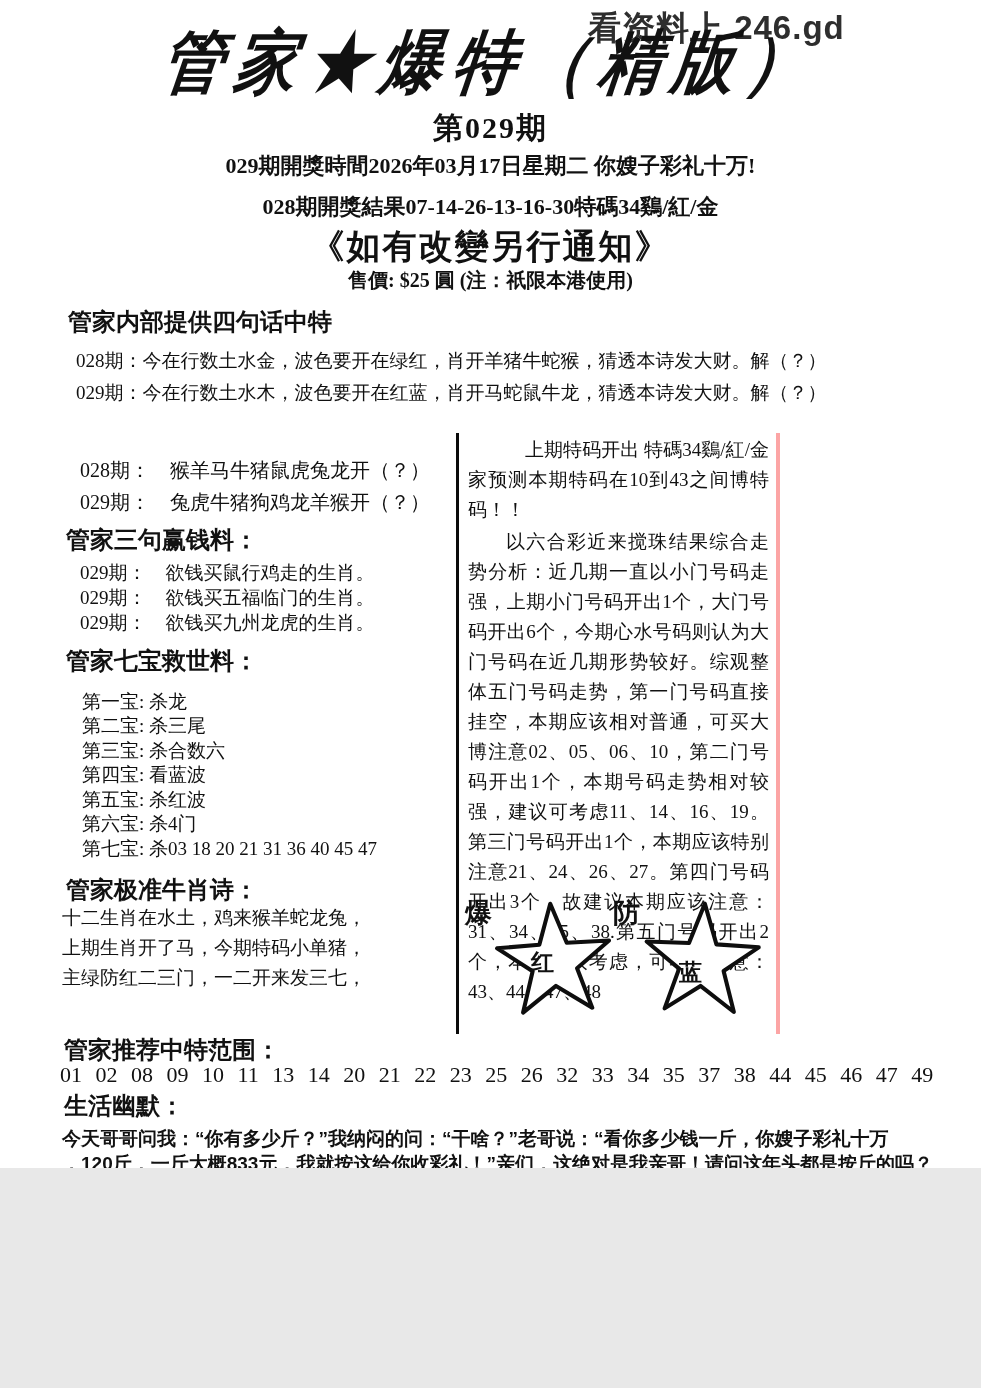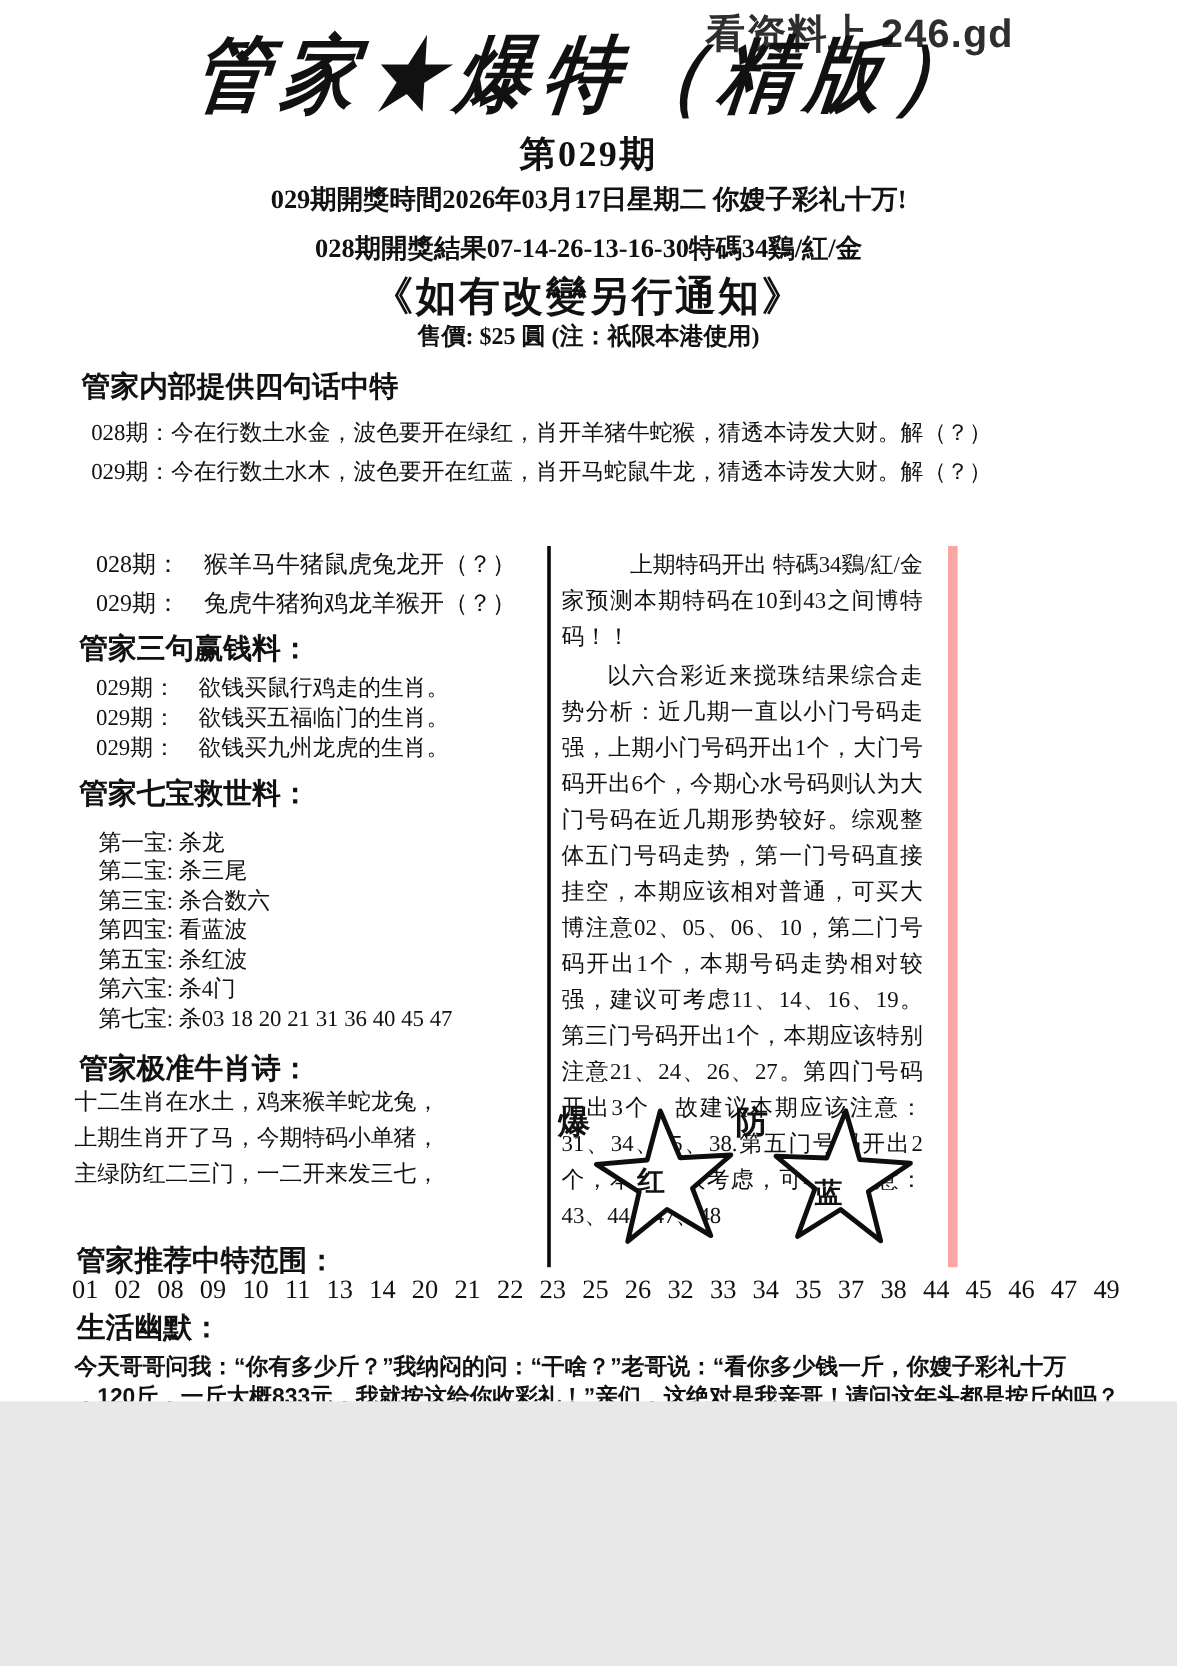--- a/index.html
+++ b/index.html
@@ -21,23 +21,23 @@
          font-family:"Liberation Serif",serif;}
   .issue{top:108px;font-size:30px;font-weight:bold;letter-spacing:2px;}
   .line-draw{top:151px;font-size:22px;font-weight:bold;}
   .line-result{top:192px;font-size:22px;font-weight:bold;}
   .provider{top:224px;font-size:34px;font-weight:bold;letter-spacing:2px;}
   .price{top:267px;font-size:20px;font-weight:bold;}
 
   .sec-h{font-size:24px;}
   .row19{font-size:19px;}
 
-  .rp{left:456px;top:455px;width:301px;height:599px;
-      border-left:3px solid #0a0a0a;border-right:8px solid #fca5a5;
-      padding:2px 21px 0 9px;}
+  .rp{left:456px;top:433px;width:301px;height:599px;
+      border-left:3px solid #0a0a0a;border-right:4px solid #fca5a5;
+      padding:2px 7px 0 9px;}
   .rp p{margin:0 0 2px 0;font-size:19px;line-height:30px;text-align:justify;}
   .rp .p1{text-indent:3em;}
   .rp .p2{text-indent:2em;}
 
   .stars{position:absolute;left:6px;top:462px;width:300px;height:135px;}
   .star-group{position:absolute;width:160px;height:135px;}
   .star-label{position:absolute;left:0;top:0;font-size:27px;font-weight:bold;}
   .star-svg{position:absolute;left:28px;top:4px;}
   .star-inner{position:absolute;left:66px;top:52px;font-size:23px;font-weight:bold;}
 

